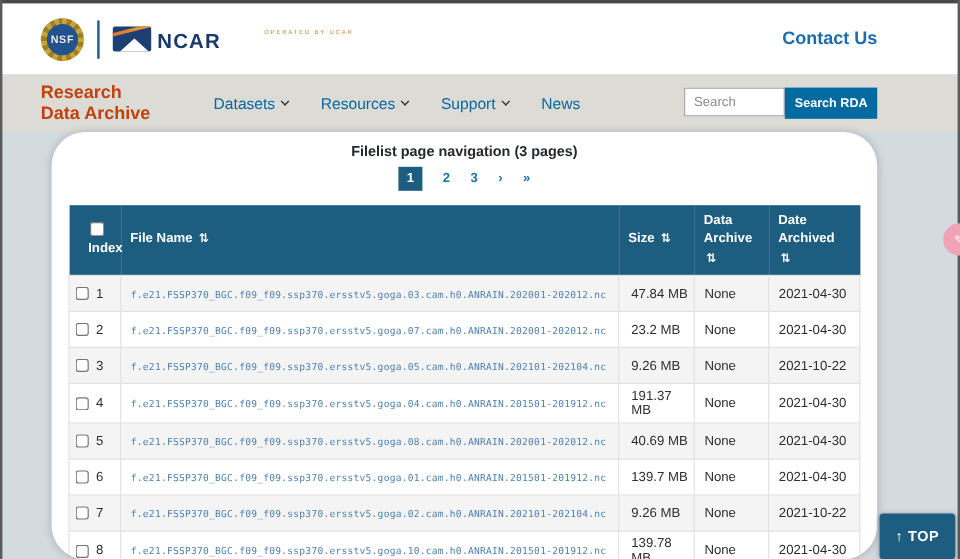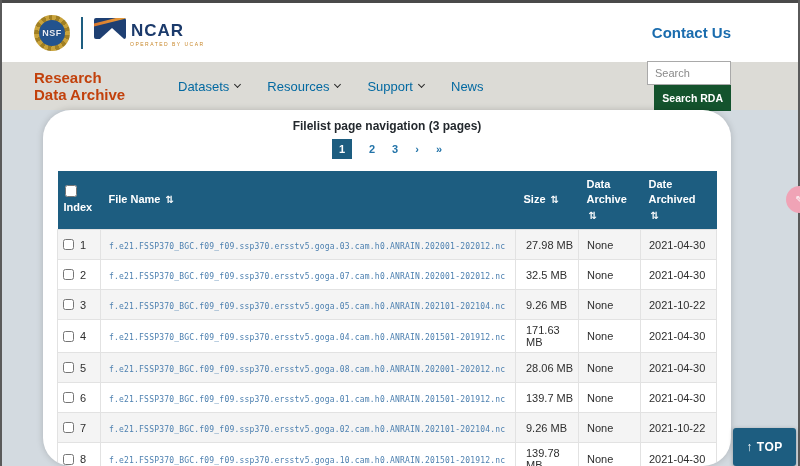--- a/index.html
+++ b/index.html
@@ -28,21 +28,21 @@
     background:repeating-conic-gradient(#c9a33b 0 14deg, #a07f23 14deg 28deg);
     display:flex; align-items:center; justify-content:center; flex:0 0 auto;
   }
   .nsf-globe {
     width:26px; height:26px; border-radius:50%; background:#23538e;
     color:#e8edf5; font-size:9px; font-weight:bold; letter-spacing:.5px;
     display:flex; align-items:center; justify-content:center;
     text-shadow:0 0 1px #16335c;
   }
   .logo-divider { width:2px; height:32px; background:#1d5d80; }
-  .ncar-logo { display:flex; flex-direction:column; }
+  .ncar-logo { display:flex; flex-direction:row; }
   .ncar-top { display:flex; align-items:flex-end; gap:5px; }
   .ncar-mark {
     width:32px; height:21px; background:#1e3f72; border-radius:2px;
     position:relative; overflow:hidden; flex:0 0 auto;
   }
   .ncar-mark .swoosh {
     position:absolute; left:-4px; bottom:-9px; width:0; height:0;
     border-left:22px solid transparent; border-right:22px solid transparent;
     border-bottom:20px solid #ffffff;
   }
@@ -67,28 +67,28 @@
     padding:0 69px 0 34px;
   }
   .rda-title { font-size:15px; font-weight:bold; color:#c2410c; line-height:1.15; width:128px; flex:0 0 auto; }
   .nav-menu { display:flex; align-items:center; gap:27px; font-size:13px; color:#0369a1;margin-left:16px; }
   .nav-item { display:flex; align-items:center; cursor:pointer; white-space:nowrap; }
   .chev {
     width:5px; height:5px; display:inline-block; margin-left:6px; margin-top:-3px;
     border-right:1.5px solid #2b2b2b; border-bottom:1.5px solid #2b2b2b;
     transform:rotate(45deg);
   }
-  .nav-search { margin-left:auto; display:flex; align-items:flex-end;flex-direction:column; }
+  .nav-search { margin-left:auto; display:flex; align-items:flex-start; }
   .search-input {
     width:84px; height:24px; border:1px solid #a9a9a9; background:#fff;
     padding:0 7px; font-size:11px; font-family:inherit; color:#333;
   }
   .search-input::placeholder { color:#8a8a8a; }
   .search-btn {
-    height:26px; background:#14532d; color:#fff; border:none; cursor:pointer;
+    height:26px; background:#0369a1; color:#fff; border:none; cursor:pointer;
     font-family:inherit; font-size:10.5px; font-weight:bold; padding:0 8px;
   }
 
   
   .main { position:relative; height:356px; }
   .content-card {
     position:absolute; left:43px; top:0; width:688px; height:356px;
     background:#ffffff; box-shadow:0 0 7px rgba(0,0,0,.18);
     padding-top:9px; overflow:hidden;border-radius:28px;
   }
@@ -102,21 +102,21 @@
   .page-link { color:#2273a8; font-size:11px; font-weight:bold; text-decoration:none; cursor:pointer; }
 
   
   table.filelist { border-collapse:collapse; table-layout:fixed; width:659px; margin:12px 14px 0 14px; }
   col.c-index { width:43px; } col.c-file { width:415px; } col.c-size { width:63px; }
   col.c-format { width:62px; } col.c-date { width:76px; }
   thead th {
     background:#1d5d80; color:#fff; text-align:left; font-size:11px; font-weight:bold;
     padding:6px 8px; height:47px; vertical-align:middle; line-height:1.4;
   }
-  th.th-index { padding:6px 6px; }
+  th.th-index { padding:6px 16px; }
   .hdr-checkbox { display:block; width:12px; height:12px; margin:0 0 3px 1px; cursor:pointer; }
   .sort-icon { font-size:10px; margin-left:2px; cursor:pointer; font-family:"DejaVu Sans",sans-serif; }
   tbody td {
     border:1px solid #e2e2e2; font-size:11px; color:#2e2e2e;
     padding:4px 8px; vertical-align:middle; height:30px; background-clip:padding-box;
   }
   tbody tr:nth-child(odd) td { background-color:#f4f4f4; }
   td.td-index { padding:4px 5px; }
   .idx-wrap { display:flex; align-items:center; gap:6px; }
   .row-checkbox { width:11px; height:11px; cursor:pointer; flex:0 0 auto; }
@@ -244,33 +244,33 @@
       <tbody id="filelist-body">
 
         <tr>
           <td class="td-index">
               <div class="idx-wrap">
             <input type="checkbox" class="row-checkbox" style="">
             <span>1</span>
               </div>
             </td>
           <td><a class="file-link">f.e21.FSSP370_BGC.f09_f09.ssp370.ersstv5.goga.03.cam.h0.ANRAIN.202001-202012.nc</a></td>
-          <td class="td-size">27.98 MB</td>
+          <td class="td-size">47.84 MB</td>
           <td>None</td>
           <td>2021-04-30</td>
         </tr>
         <tr>
           <td class="td-index">
               <div class="idx-wrap">
             <input type="checkbox" class="row-checkbox" style="">
             <span>2</span>
               </div>
             </td>
           <td><a class="file-link">f.e21.FSSP370_BGC.f09_f09.ssp370.ersstv5.goga.07.cam.h0.ANRAIN.202001-202012.nc</a></td>
-          <td class="td-size">32.5 MB</td>
+          <td class="td-size">23.2 MB</td>
           <td>None</td>
           <td>2021-04-30</td>
         </tr>
         <tr>
           <td class="td-index">
               <div class="idx-wrap">
             <input type="checkbox" class="row-checkbox" style="">
             <span>3</span>
               </div>
             </td>
@@ -280,33 +280,33 @@
           <td>2021-10-22</td>
         </tr>
         <tr>
           <td class="td-index">
               <div class="idx-wrap">
             <input type="checkbox" class="row-checkbox" style="">
             <span>4</span>
               </div>
             </td>
           <td><a class="file-link">f.e21.FSSP370_BGC.f09_f09.ssp370.ersstv5.goga.04.cam.h0.ANRAIN.201501-201912.nc</a></td>
-          <td class="td-size">171.63 MB</td>
+          <td class="td-size">191.37 MB</td>
           <td>None</td>
           <td>2021-04-30</td>
         </tr>
         <tr>
           <td class="td-index">
               <div class="idx-wrap">
             <input type="checkbox" class="row-checkbox" style="">
             <span>5</span>
               </div>
             </td>
           <td><a class="file-link">f.e21.FSSP370_BGC.f09_f09.ssp370.ersstv5.goga.08.cam.h0.ANRAIN.202001-202012.nc</a></td>
-          <td class="td-size">28.06 MB</td>
+          <td class="td-size">40.69 MB</td>
           <td>None</td>
           <td>2021-04-30</td>
         </tr>
         <tr>
           <td class="td-index">
               <div class="idx-wrap">
             <input type="checkbox" class="row-checkbox" style="">
             <span>6</span>
               </div>
             </td>

